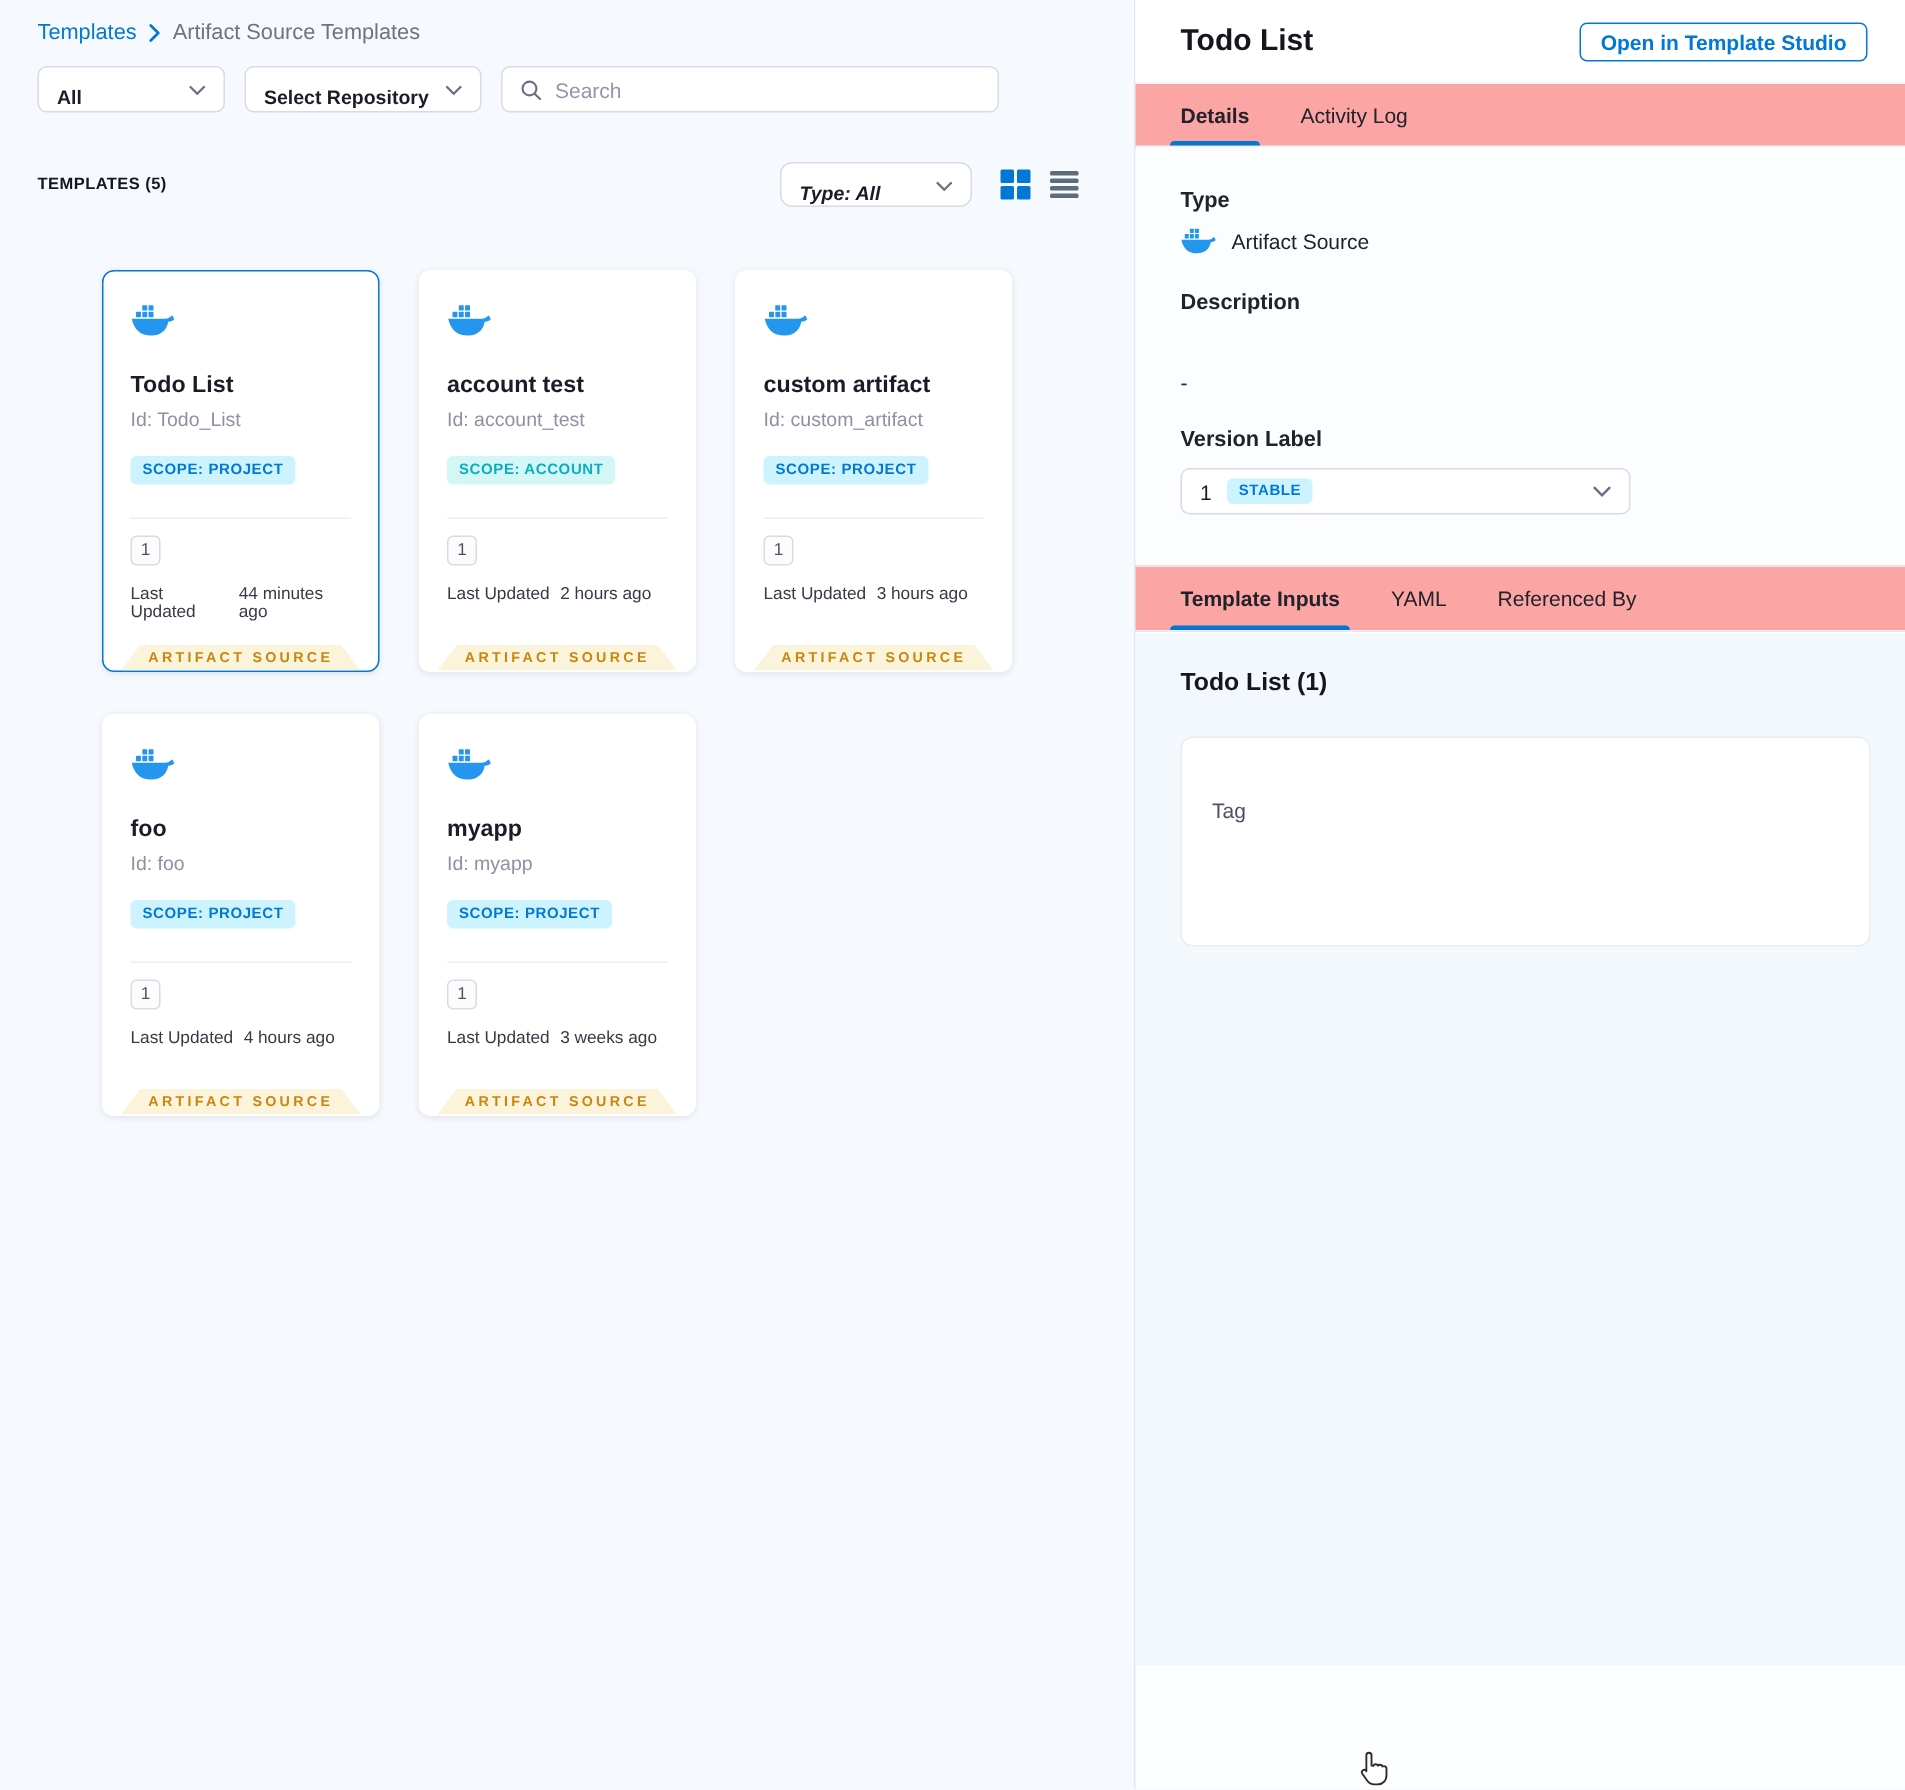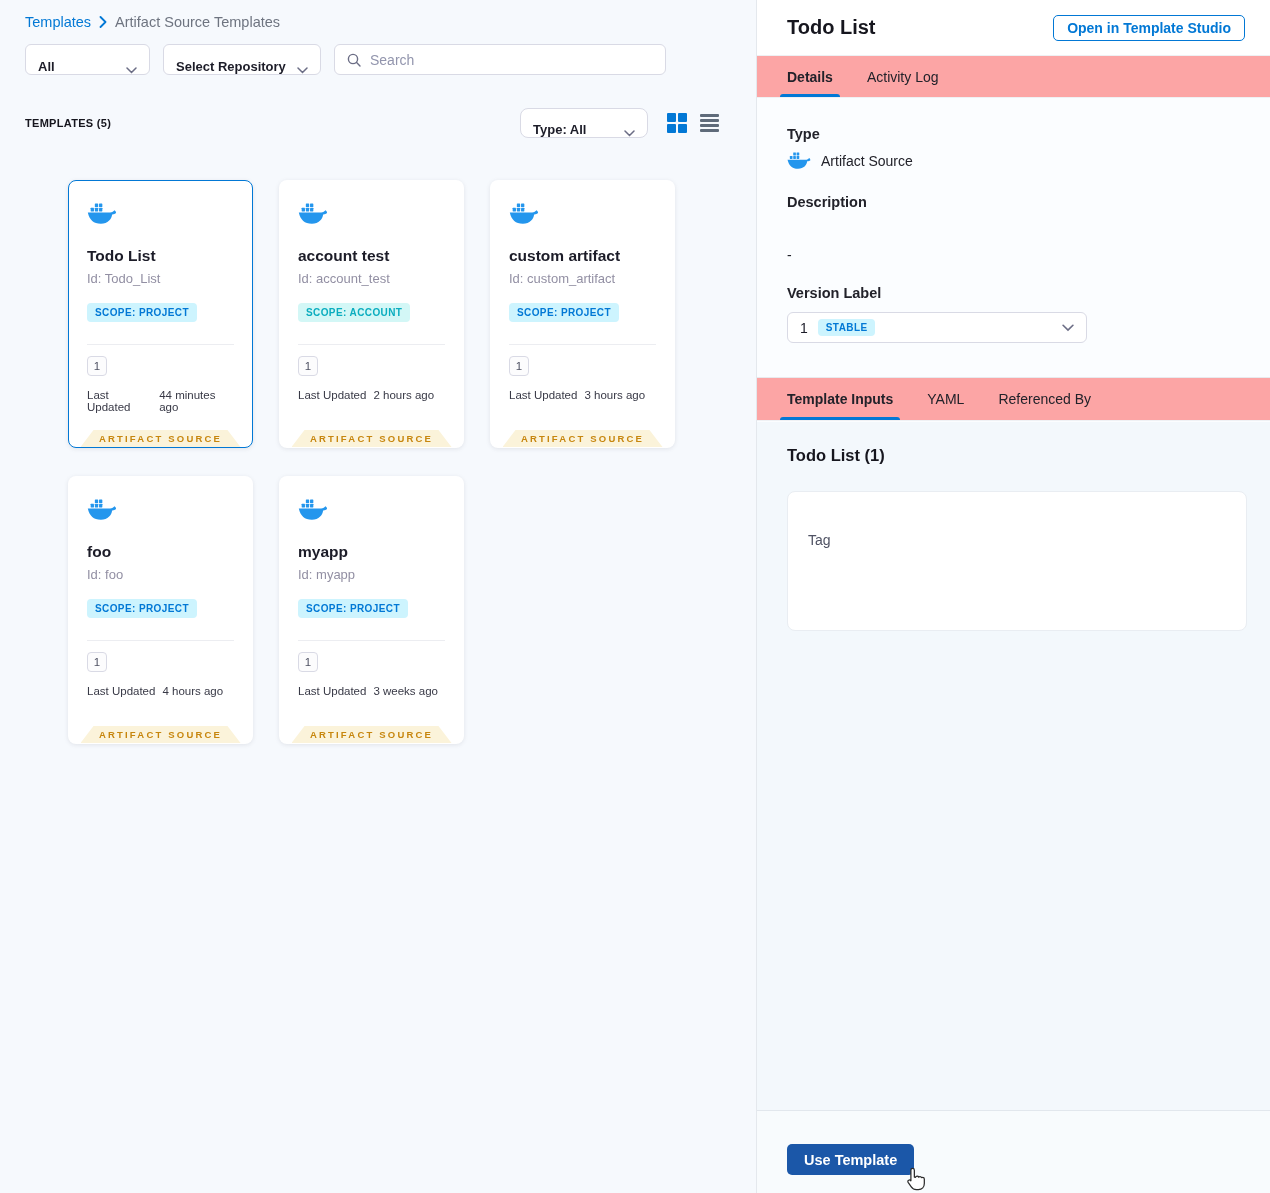--- a/index.html
+++ b/index.html
@@ -15,35 +15,35 @@
   
   .left-panel { position:absolute; left:0; top:0; width:756px; height:1193px; background:#F6F9FD; }
 
   .breadcrumb { position:absolute; left:25px; top:14px; display:flex; align-items:center; gap:8px; font-size:14.5px; }
   .breadcrumb a { color:#0278D5; text-decoration:none; cursor:pointer; }
   .breadcrumb .crumb-current { color:#6E7480; }
 
   .filter-row { position:absolute; left:25px; top:44px; display:flex; gap:13px; }
   .select {
     height:31px; background:#fff; border:1px solid #D9DAE5; border-radius:6px;
-    display:flex; align-items:flex-end; justify-content:space-between;
-    padding:0 12px; font-size:13px; font-weight:600; color:#1C1C28; cursor:pointer;
+    display:flex; align-items:flex-start; justify-content:space-between;
+    padding:12px 12px; font-size:13px; font-weight:600; color:#1C1C28; cursor:pointer;
   }
   .select.w-all { width:125px; }
   .select.w-repo { width:158px; }
   .search-box {
     width:332px; height:31px; background:#fff; border:1px solid #D9DAE5; border-radius:6px;
     display:flex; align-items:center; gap:9px; padding:0 12px;
   }
   .search-box input { border:none; outline:none; flex:1; font-size:14px; font-family:inherit; color:#3F4250; background:transparent; }
   .search-box input::placeholder { color:#9295AD; }
 
   .templates-label { position:absolute; left:25px; top:117px; font-size:11px; font-weight:700; letter-spacing:.3px; color:#16161E; }
 
-  .type-select { position:absolute; left:520px; top:108px; width:128px; height:30px; border-radius:8px; }
+  .type-select { position:absolute; left:520px; top:108px; width:128px; height:30px; border-radius:8px;font-style:italic; }
   .view-toggle { position:absolute; left:667px; top:113px; display:flex; gap:13px; align-items:center; }
   .grid-icon { display:grid; grid-template-columns:9px 9px; grid-template-rows:9px 9px; gap:2px; cursor:pointer; }
   .grid-icon span { background:#0278D5; border-radius:1px; }
   .list-icon { display:flex; flex-direction:column; gap:2.5px; cursor:pointer; }
   .list-icon span { width:19px; height:2.6px; background:#5F6B7A; border-radius:1px; }
 
   
   .cards-grid { position:absolute; left:68px; top:180px; display:grid; grid-template-columns:repeat(3,185px); gap:28px 26px; }
   .card {
     position:relative; width:185px; height:268px; background:#fff; border-radius:8px;
@@ -365,23 +365,20 @@
     <div class="tab">Referenced By</div>
   </div>
 
   <div class="rp-inputs">
     <div class="inputs-title">Todo List (1)</div>
     <div class="input-card">
       <div class="tag-label">Tag</div>
     </div>
   </div>
 
-  <div class="rp-footer">
-    <button class="use-template-btn">Use Template</button>
-  </div>
 
 </div>
 
 <span class="cursor-pointer-icon">
   <svg width="23" height="27" viewBox="0 0 24 28">
     <path fill="#ffffff" stroke="#2b2b2b" stroke-width="1.3" stroke-linejoin="round" d="M9 2.5c1 0 1.8.8 1.8 1.8v7.2l1.2.2c.2-.7.9-1.2 1.7-1.2.7 0 1.3.4 1.6 1 .3-.4.8-.6 1.4-.6.8 0 1.5.5 1.7 1.2.3-.2.6-.3 1-.3 1 0 1.8.8 1.8 1.8v4.6c0 3.6-2.4 6.3-6.2 6.3h-2.1c-2.4 0-4-1-5.3-2.9L4.3 17c-.5-.8-.3-1.8.5-2.3.7-.5 1.7-.3 2.2.4l.2.3V4.3C7.2 3.3 8 2.5 9 2.5z"></path>
   </svg>
 </span>
 
 </body></html>

